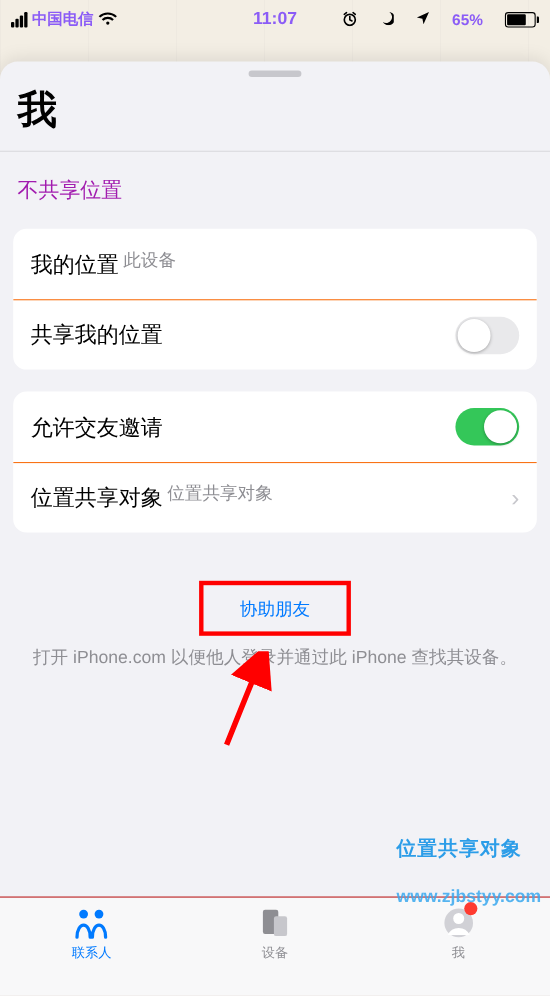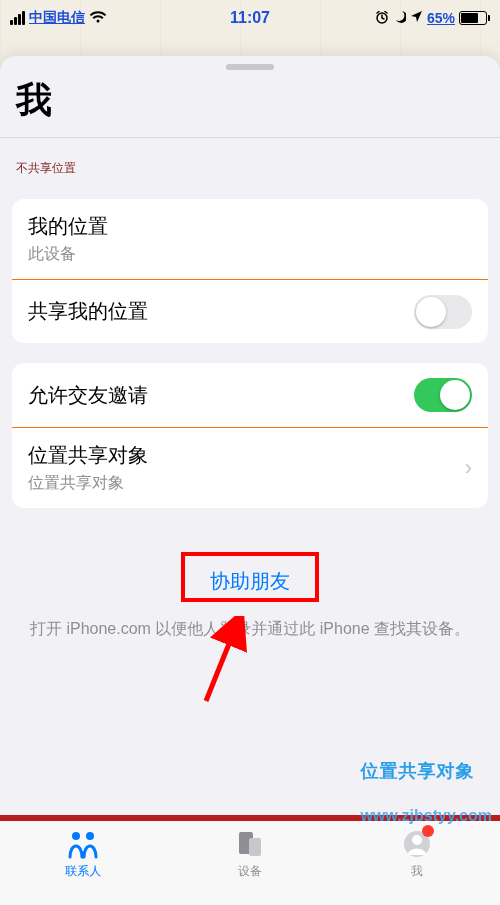--- a/index.html
+++ b/index.html
@@ -12,27 +12,26 @@
     background:
       linear-gradient(90deg, rgba(0,0,0,0.02) 1px, transparent 1px) 0 0/80px 80px,
       linear-gradient(0deg, rgba(0,0,0,0.02) 1px, transparent 1px) 0 0/80px 80px,
       #f3eee4;
   }
 
   
   .status-bar {
     position: absolute; top: 0; left: 0; right: 0; height: 36px;
     display: flex; align-items: center; justify-content: space-between;
-    padding: 0 10px; font-size: 14px; font-weight: 600; color: #1d4ed8;
+    padding: 0 10px; font-size: 14px; font-weight: 600; color: #8b5cf6;
     z-index: 10;
-    text-decoration: underline;
   }
   .status-left { display: flex; align-items: center; gap: 4px; }
   .status-center { position: absolute; left: 50%; transform: translateX(-50%); font-size: 16px; font-weight: 600;}
-  .status-right { display: flex; align-items: center; gap: 4px; }
+  .status-right { display: flex; align-items: center; gap: 20px; }
   .sig-bars { display: inline-flex; align-items: flex-end; gap: 1px; }
   .sig-bars span { width: 3px; background:#000; border-radius:1px; }
   .sig-bars span:nth-child(1){height:5px}
   .sig-bars span:nth-child(2){height:8px}
   .sig-bars span:nth-child(3){height:11px}
   .sig-bars span:nth-child(4){height:14px}
   .wifi-icon, .alarm-icon, .moon-icon, .loc-icon { display:inline-block; }
   .battery { display:inline-flex; align-items:center; }
   .battery-body { width:28px; height:14px; border:1.5px solid #000; border-radius:3px; position:relative; }
   .battery-fill { position:absolute; left:1px; top:1px; bottom:1px; width:65%; background:#000; border-radius:1px;}
@@ -42,53 +41,53 @@
   .sheet {
     position: absolute; left: 0; right: 0; top: 56px; bottom: 0;
     background: #f2f2f6; border-top-left-radius: 16px; border-top-right-radius: 16px;
     box-shadow: 0 -2px 16px rgba(0,0,0,0.1);
     display: flex; flex-direction: column;
   }
   .grabber { width:48px; height:6px; background:#c7c7cc; border-radius:3px; margin: 8px auto 0;}
   .sheet-title { font-size: 36px; font-weight: 700; padding: 6px 16px 12px; }
   .hr { height:1px; background:#d9d9dc; }
 
-  .warning-row { padding: 22px 16px; font-size: 12px; color:#7f1d1d; }
+  .warning-row { padding: 22px 16px; font-size: 19px; color:#a21caf; }
 
   .group {
     margin: 0 12px 20px; background:#fff; border-radius:12px; overflow:hidden;
   }
   .cell {
     display:flex; align-items:center; justify-content:space-between;
     padding: 14px 16px; min-height:64px;
   }
   .cell + .cell { border-top:1px solid #f97316; }
-  .cell-text { display:flex; flex-direction:column; gap:4px; }
+  .cell-text { display:flex; flex-direction:row; gap:4px; }
   .cell-title { font-size: 20px; color:#000; }
   .cell-sub { font-size: 16px; color:#8e8e93; }
 
   .toggle { width:58px; height:34px; border-radius:17px; position:relative; }
   .toggle.off { background:#e9e9eb; }
   .toggle.on  { background:#34c759; }
   .knob { position:absolute; top:2px; width:30px; height:30px; background:#fff; border-radius:50%; box-shadow:0 1px 3px rgba(0,0,0,0.3);}
   .toggle.off .knob{ left:2px; }
   .toggle.on  .knob{ right:2px; }
 
   .chev { color:#c7c7cc; font-size:22px; }
 
   .help-area { text-align:center; padding: 36px 24px 0; position:relative; }
-  .help-link { display:inline-block; font-size:20px; color:#007aff; padding:4px 10px; }
+  .help-link { display:inline-block; font-size:16px; color:#007aff; padding:4px 10px; }
   .help-desc { font-size:16px; color:#8e8e93; margin-top:18px; line-height:1.5; }
   .red-box { position:absolute; border:4px solid #ff0000; width:138px; height:50px; left:50%; transform:translateX(-50%); top:24px; pointer-events:none;}
   .red-arrow { position:absolute; left:196px; top:88px; pointer-events:none;}
 
   
   .tabbar {
     position:absolute; left:0; right:0; bottom:0; height:90px;
-    background:#f8f8f9; border-top:6px solid #b91c1c;
+    background:#f8f8f9; border-top:1px solid #b91c1c;
     display:flex; justify-content:space-around; align-items:flex-start; padding-top:6px;
   }
   .tab { display:flex; flex-direction:column; align-items:center; gap:2px; width:120px;}
   .tab-label { font-size:12px; }
   .tab.active .tab-label{ color:#007aff; }
   .tab.inactive .tab-label{ color:#8e8e93; }
   .tab-icon { height:34px; display:flex; align-items:center; justify-content:center;}
 
   
   .wm { position:absolute; right:8px; bottom:80px; font-size:18px; color:#0a8fe6; opacity:0.85; font-weight:600; letter-spacing:1px; pointer-events:none;}

